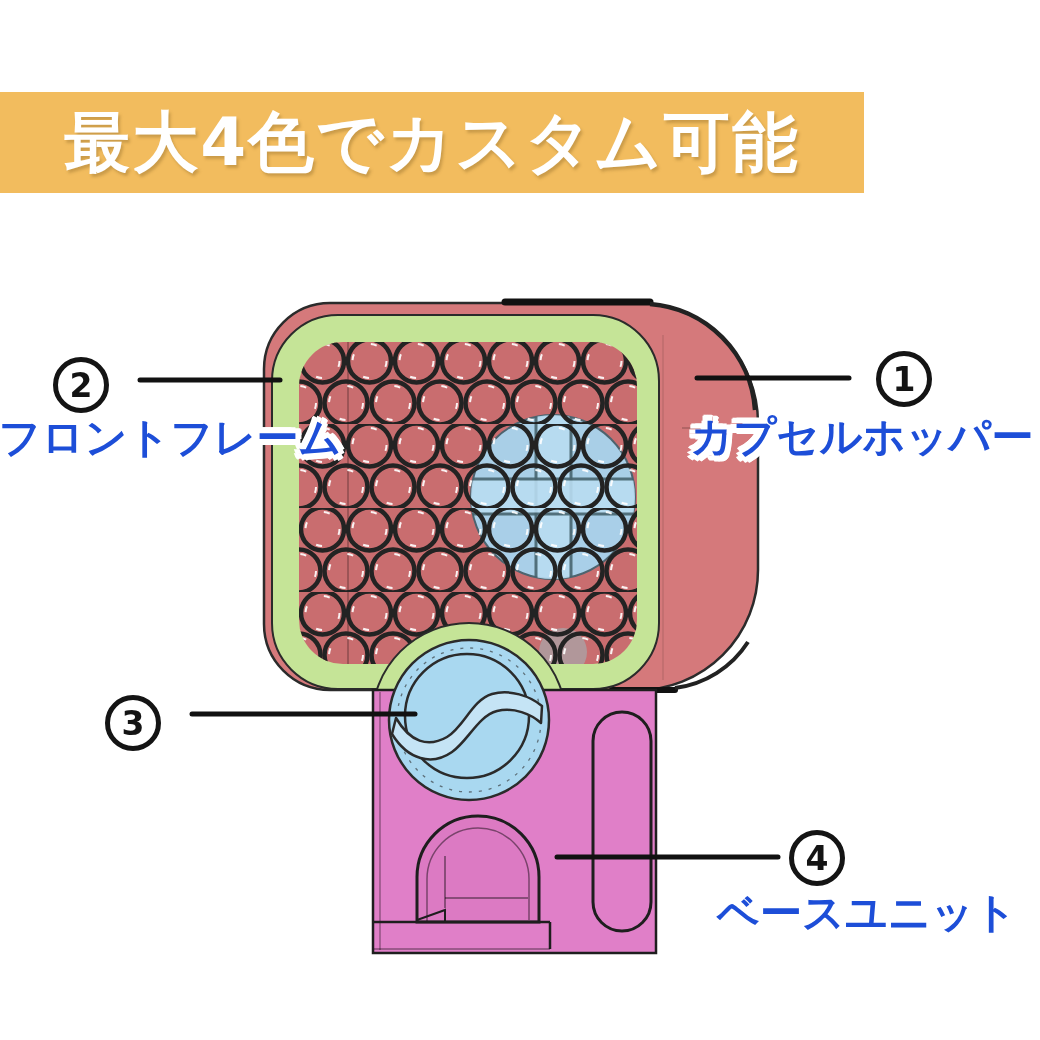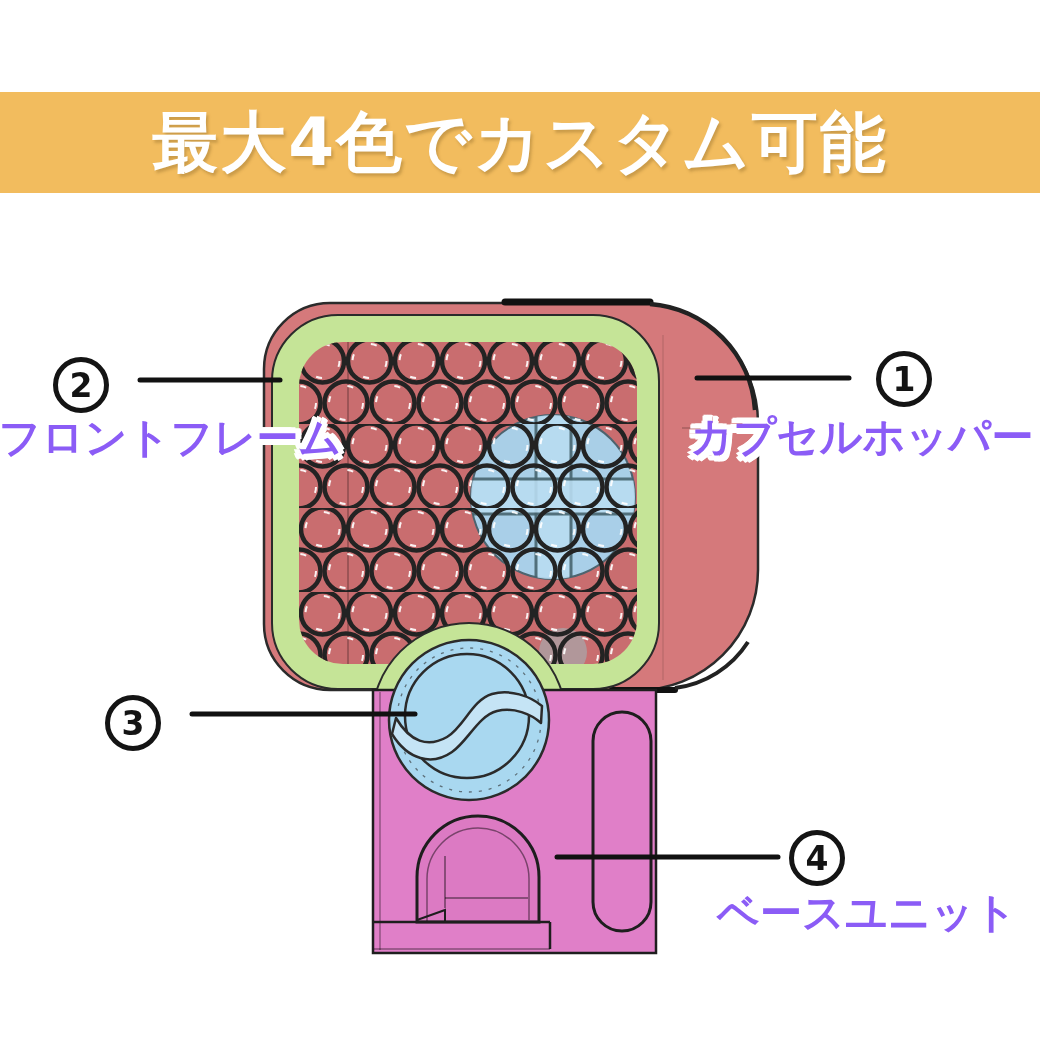--- a/index.html
+++ b/index.html
@@ -1,38 +1,38 @@
 <!DOCTYPE html>
 <html><head>
 <meta charset="utf-8">
 <style>
   html,body{margin:0;padding:0;}
   body{
     width:1040px;height:1040px;position:relative;background:#ffffff;overflow:hidden;
     font-family:"DejaVu Sans","Liberation Sans",sans-serif;
   }
   .banner{
-    position:absolute;left:0;top:92px;width:1040px;height:101px;
+    position:absolute;left:0;top:92px;width:864px;height:101px;
     background:#F2BC5E;display:flex;align-items:center;justify-content:center;
   }
   .banner-text{
     font-size:66px;font-weight:bold;color:#ffffff;letter-spacing:2px;
     text-shadow:2px 3px 3px rgba(130,95,35,0.35);
     white-space:nowrap;
   }
   svg.machine{position:absolute;left:0;top:0;}
   .badge{
     position:absolute;width:56px;height:56px;box-sizing:border-box;
     border:5px solid #141414;border-radius:50%;
     display:flex;align-items:center;justify-content:center;
     font-weight:bold;font-size:33px;color:#141414;background:transparent;
   }
   .plabel{
     position:absolute;transform:translate(-50%,-50%);
-    font-weight:bold;font-size:42px;color:#8b5cf6;white-space:nowrap;text-align:center;
+    font-weight:bold;font-size:42px;color:#1d4ed8;white-space:nowrap;text-align:center;
     text-shadow:
       -5px -5px 0 #fff, 5px -5px 0 #fff, -5px 5px 0 #fff, 5px 5px 0 #fff,
       -6px 0 0 #fff, 6px 0 0 #fff, 0 -6px 0 #fff, 0 6px 0 #fff,
       -4px -6px 0 #fff, 4px 6px 0 #fff, -6px 4px 0 #fff, 6px -4px 0 #fff;
   }
   .plabel .lline{display:block;line-height:52px;}
 </style>
 </head>
 <body>
 

